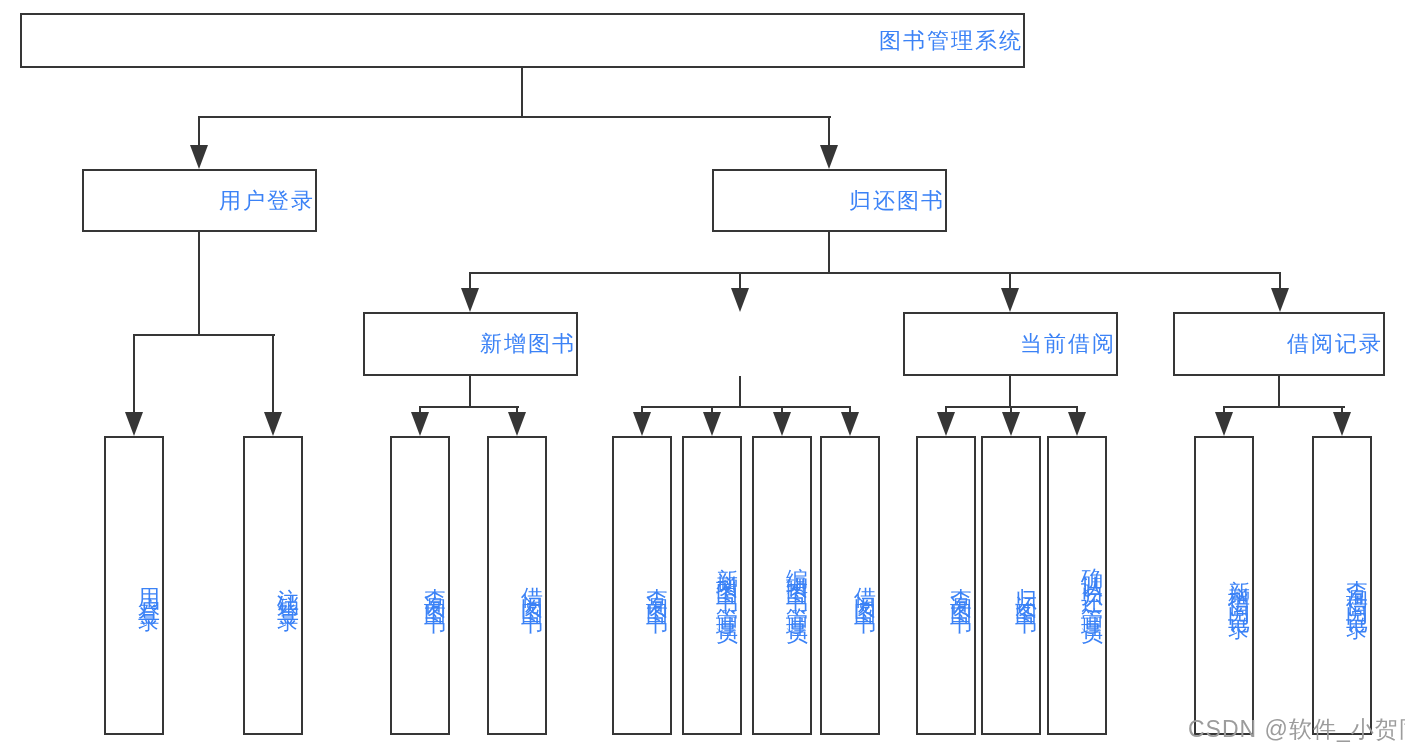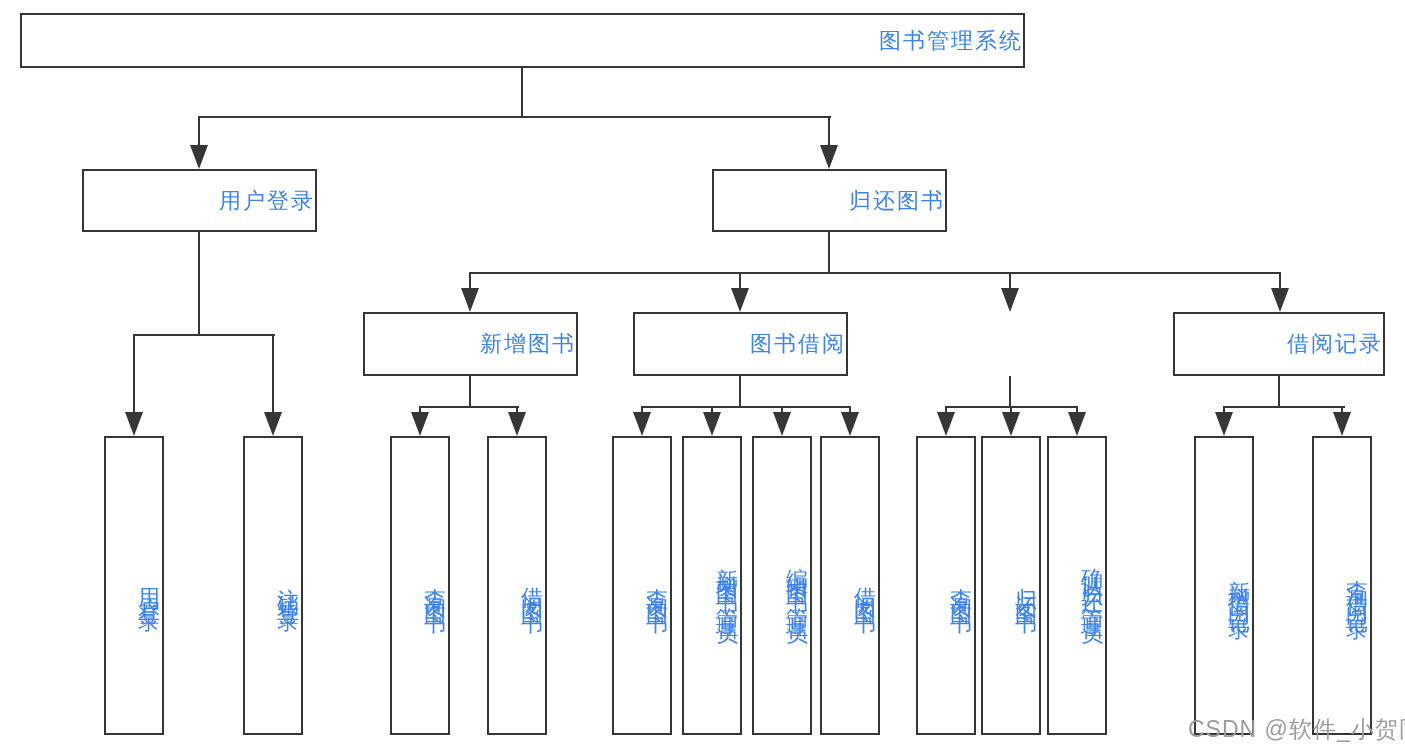--- a/index.html
+++ b/index.html
@@ -101,22 +101,22 @@
   <div class="node" style="left:82px;top:169px;width:235px;height:63px">
     <span class="hlabel">用户登录</span>
   </div>
   <div class="node" style="left:712px;top:169px;width:235px;height:63px">
     <span class="hlabel">归还图书</span>
   </div>
 
   <div class="node" style="left:363px;top:312px;width:215px;height:64px">
     <span class="hlabel">新增图书</span>
   </div>
-  <div class="node" style="left:633px;top:312px;width:215px;height:64px">
-    <span class="hlabel">图书借阅</span>
+  <div class="node" style="left:903px;top:312px;width:215px;height:64px">
+    <span class="hlabel">当前借阅</span>
   </div>
   <div class="node" style="left:1173px;top:312px;width:212px;height:64px">
     <span class="hlabel">借阅记录</span>
   </div>
 
   <div class="node" style="left:104px;top:436px;width:60px;height:299px">
     <span class="vlabel">用户登录</span>
   </div>
   <div class="node" style="left:243px;top:436px;width:60px;height:299px">
     <span class="vlabel">注销登录</span>

